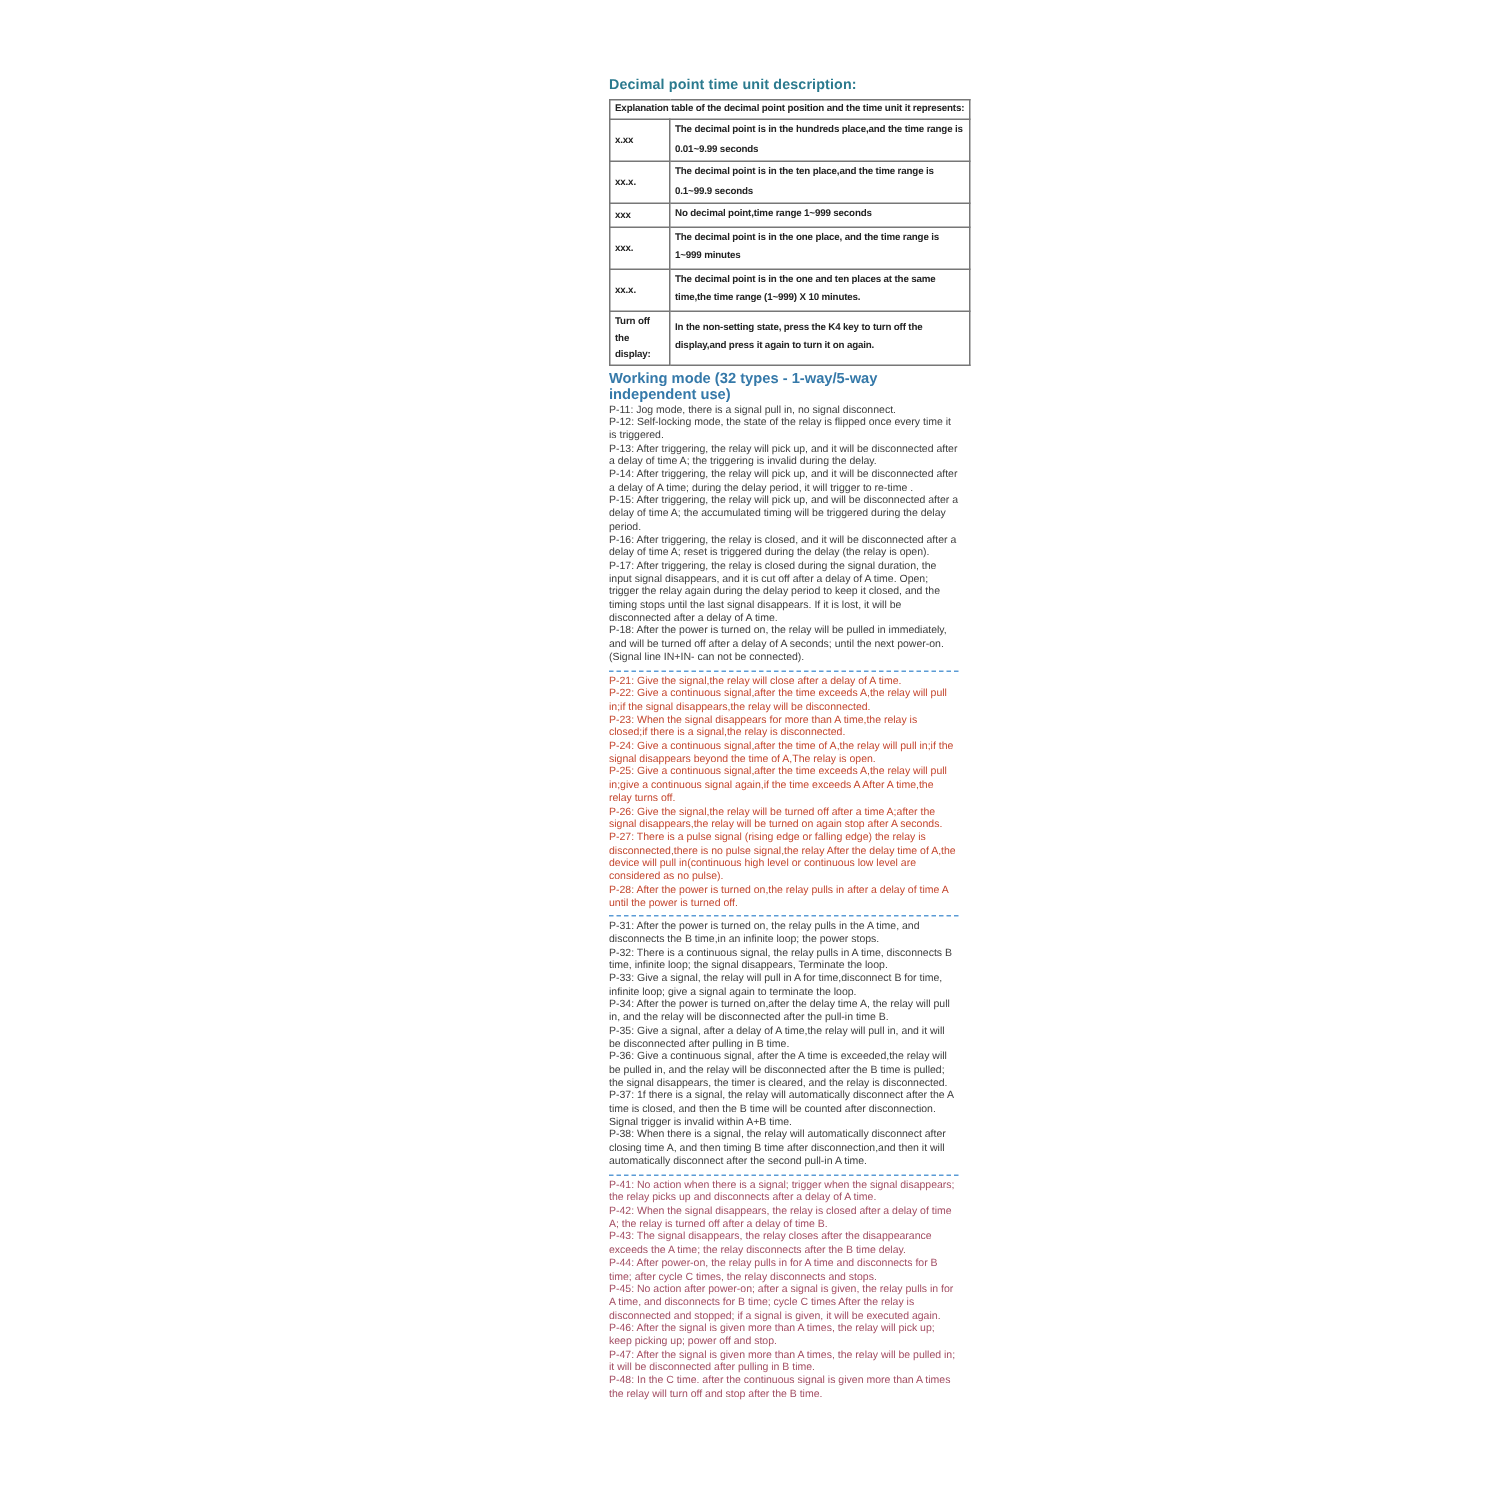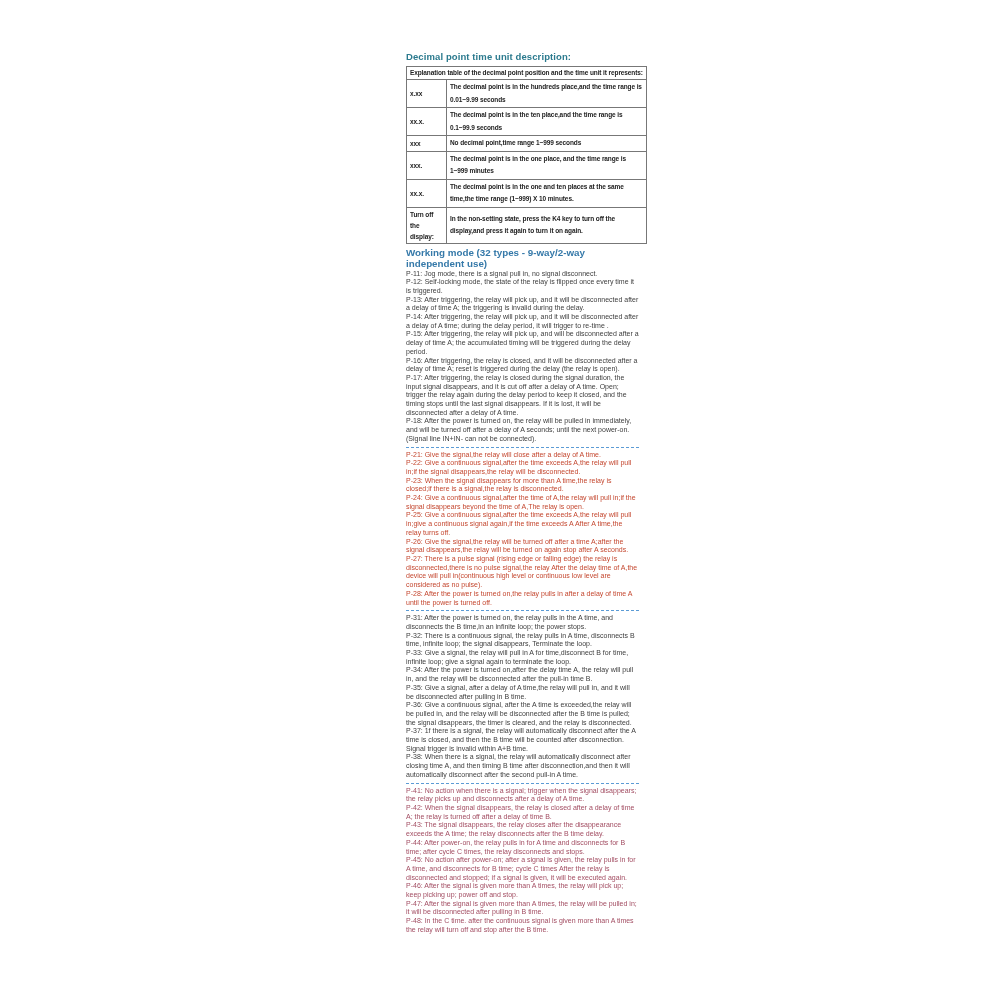--- a/index.html
+++ b/index.html
@@ -121,21 +121,21 @@
         </tr>
 
         <tr>
           <td class="label-cell">Turn off the display:</td>
           <td class="text-cell">In the non-setting state, press the K4 key to turn off the display,and press it again to turn it on again.</td>
         </tr>
       </tbody>
   </table>
 
 
-  <h2 class="h-blue">Working mode (32 types - 9-way/2-way independent use)</h2>
+  <h2 class="h-blue">Working mode (32 types - 1-way/5-way independent use)</h2>
 
   <div class="mode-section sec-dark">
 
       <div class="mode-item">P-11: Jog mode, there is a signal pull in, no signal disconnect.</div>
 
       <div class="mode-item">P-12: Self-locking mode, the state of the relay is flipped once every time it is triggered.</div>
 
       <div class="mode-item">P-13: After triggering, the relay will pick up, and it will be disconnected after a delay of time A; the triggering is invalid during the delay.</div>
 
       <div class="mode-item">P-14: After triggering, the relay will pick up, and it will be disconnected after a delay of A time; during the delay period, it will trigger to re-time .</div>

